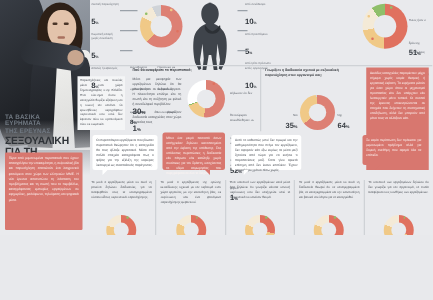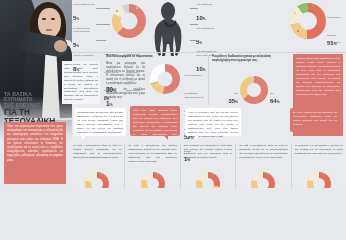--- a/index.html
+++ b/index.html
@@ -163,22 +163,22 @@
     <div class="photo-jacket2"></div>
     <div class="photo-arm"></div>
     <div class="photo-hand"></div>
     <div class="photo-fade"></div>
   </div>
 
   <div class="headline">
     <span class="small">ΤΑ ΒΑΣΙΚΑ</span>
     <span class="small">ΕΥΡΗΜΑΤΑ</span>
     <span class="small">ΤΗΣ ΕΡΕΥΝΑΣ</span>
+    <span class="big">ΣΕΞΟΥΑΛΙΚΗ</span>
     <span class="big">ΓΙΑ ΤΗ</span>
-    <span class="big">ΣΕΞΟΥΑΛΙΚΗ</span>
     <span class="big">ΒΙΑ ΣΤΑ ΜΜΕ</span>
   </div>
 
   <div class="intro-panel">
     <p>Πέρα από μεμονωμένα περιστατικά που έχουν απασχολήσει την επικαιρότητα, η σεξουαλική βία και παρενόχληση αποτελούν ένα διαχρονικό φαινόμενο στον χώρο των ελληνικών ΜΜΕ. Η νέα έρευνα αποτυπώνει τη διάσταση του προβλήματος και τη σιωπή που το περιβάλλει, καταγράφοντας εμπειρίες εργαζομένων σε εφημερίδες, ραδιόφωνο, τηλεόραση και ψηφιακά μέσα.</p>
   </div>
 
   <div style="position:absolute;left:62px;top:61px;width:38px;background:#f4f5f6;padding:2px;">
     <p style="font-size:2.45px;line-height:1.6;color:#4a4f56;text-align:justify;">Παρενοχλήσεις και απειλές μέσα στον χώρο δημοσιογραφίας στην Ελλάδα. Ένα σύστημα όπου η καταγγελία θυμίζει εξαίρεση και η σιωπή τον κανόνα. Οι ερωτηθέντες περιγράφουν περιστατικά που ποτέ δεν έφτασαν ούτε σε προϊστάμενο ούτε σε σωματείο.</p>
   </div>

